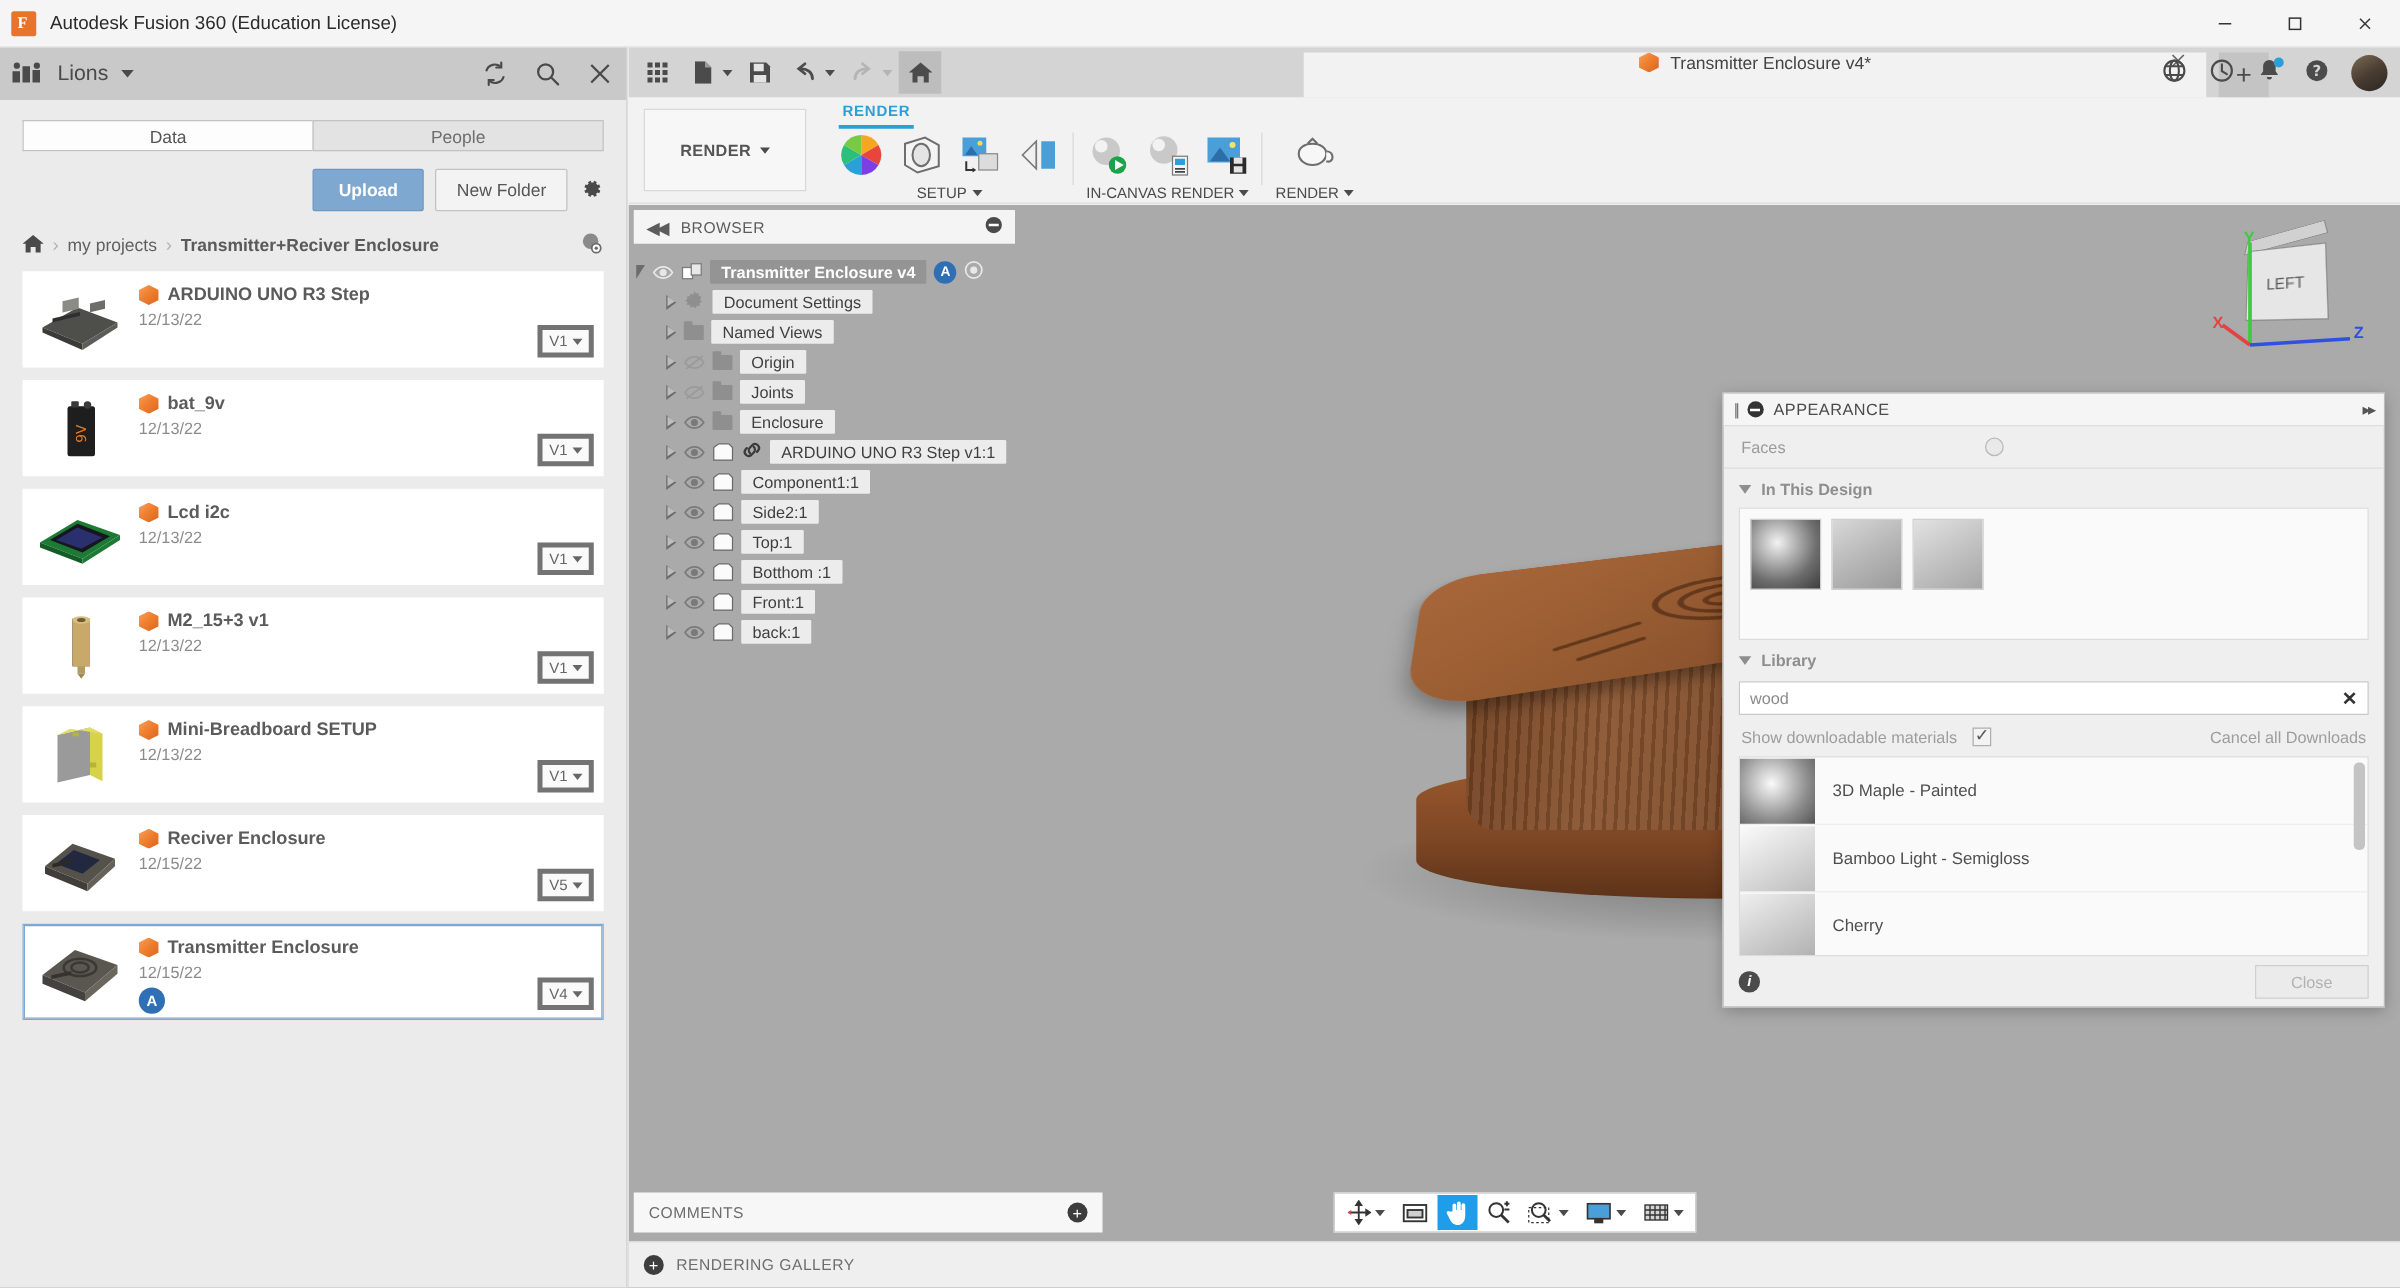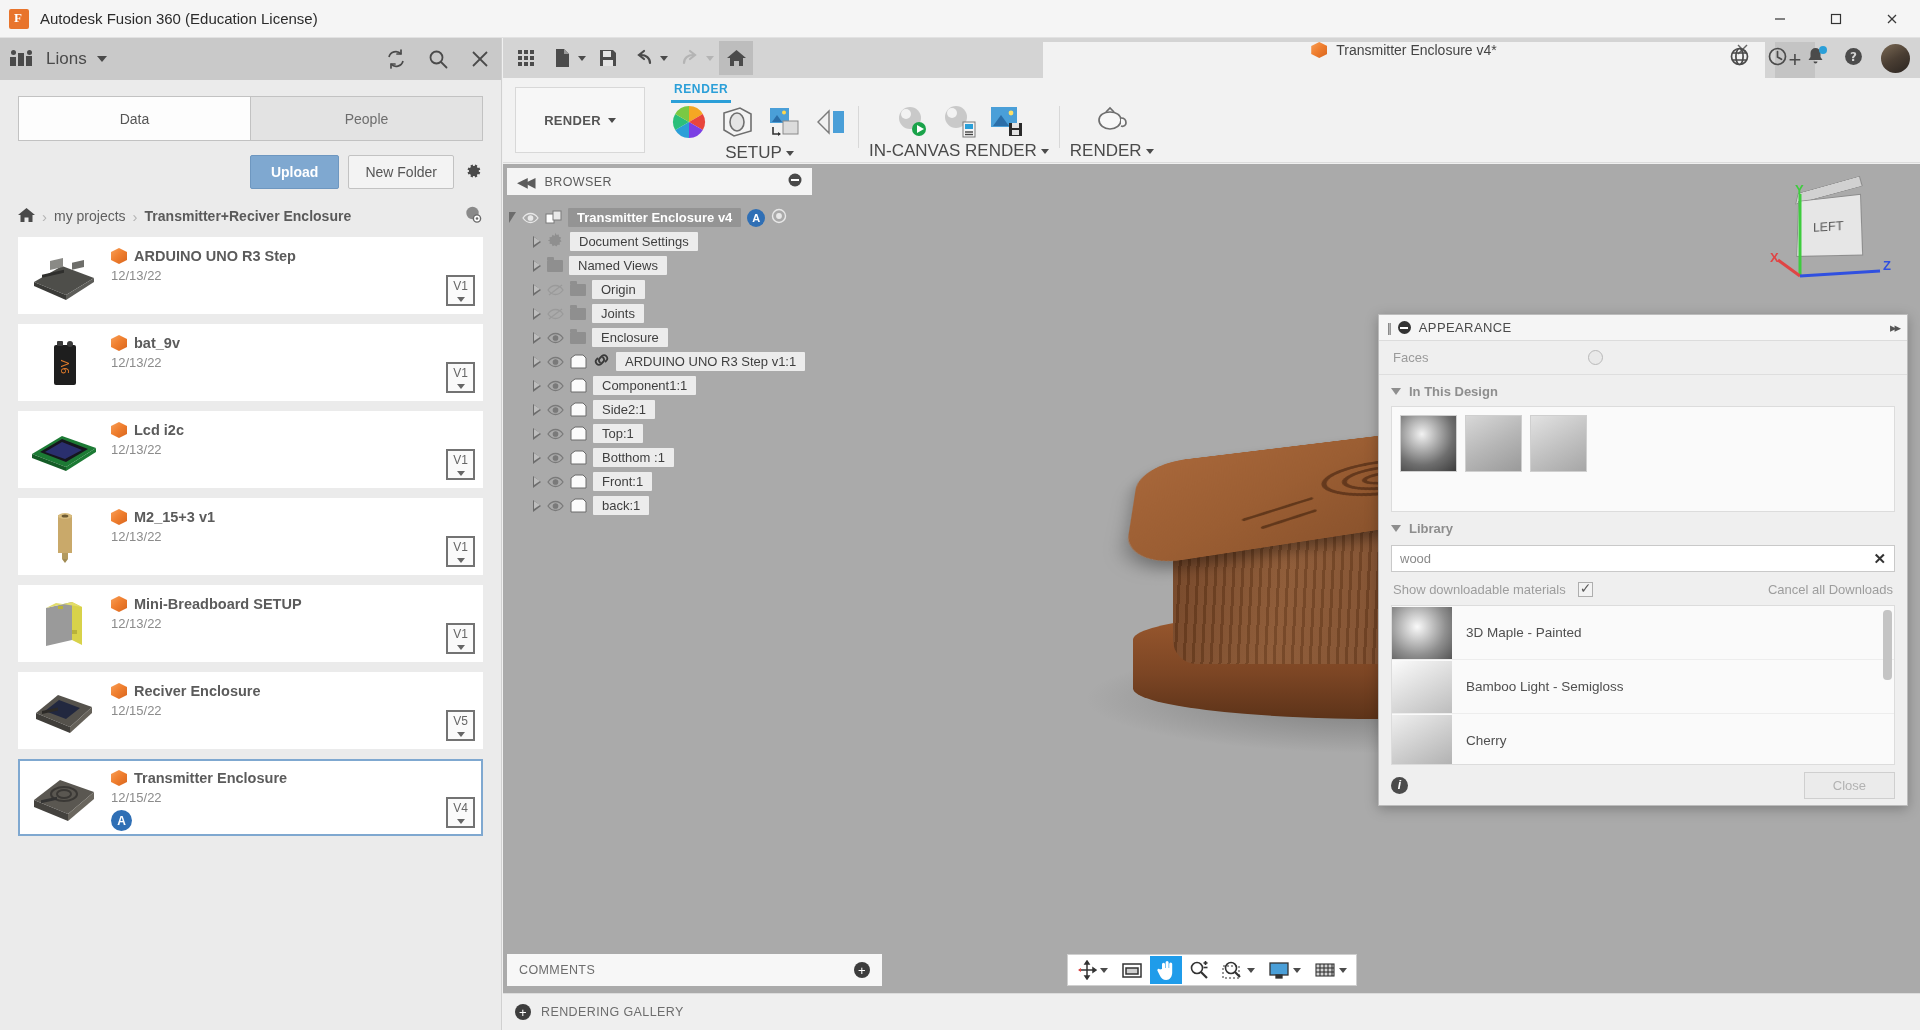--- a/index.html
+++ b/index.html
@@ -61,21 +61,21 @@
   .caret-sm {
     width: 0; height: 0; border-left: 5px solid transparent;
     border-right: 5px solid transparent; border-top: 6px solid #4a4a4a;
     margin-left: 10px;
   }
   .dp-head-icons { margin-left: auto; display: flex; gap: 20px; align-items: center; }
   .dp-head-icons svg { display: block; }
 
   .dp-tabs { display: flex; margin: 16px 18px 0 18px; }
   .dp-tab {
-    flex: 1; height: 45px; display: flex; align-items: center;
+    flex: 1; height: 25px; display: flex; align-items: center;
     justify-content: center; border: 1px solid #c2c2c2; font-size: 14px;
     color: #6d6d6d; background: #e3e3e3;
   }
   .dp-tab.active { background: #fdfdfd; color: #555; border-right: none; }
 
   .dp-actions {
     display: flex; align-items: center; justify-content: flex-end;
     gap: 9px; margin: 14px 18px 0 18px;
   }
   .btn-upload {
@@ -115,23 +115,23 @@
     background: linear-gradient(135deg,#f8a05a 0%,#f08030 45%,#d9651d 100%);
     clip-path: polygon(50% 0%,100% 25%,100% 75%,50% 100%,0% 75%,0% 25%);
   }
   .dp-date { font-size: 13px; color: #8b8b8b; margin-top: 4px; }
   .avatar-badge {
     width: 21px; height: 21px; border-radius: 50%; background: #2f6fb5;
     color: #fff; font-size: 12px; font-weight: bold; display: flex;
     align-items: center; justify-content: center; margin-top: 5px;
   }
   .version-tag {
-    position: absolute; right: 7px; bottom: 7px; border: 2px solid #737373;
+    position: absolute; right: 7px; bottom: 7px; border: 4px solid #737373;
     background: #fafafa; font-size: 12px; color: #666; padding: 2px 5px;
-    display: flex; align-items: center; gap: 4px; flex-direction: column;
+    display: flex; align-items: center; gap: 4px;
   }
   .version-tag i {
     width: 0; height: 0; border-left: 4px solid transparent;
     border-right: 4px solid transparent; border-top: 5px solid #666;
   }
 
   
   .workspace {
     position: absolute; left: 503px; top: 38px; right: 0; bottom: 0;
     background: #f0f0f0;
@@ -195,21 +195,21 @@
   .rib-groups {
     position: absolute; left: 158px; top: 26px; display: flex;
     align-items: flex-start; height: 59px;
   }
   .rib-group {
     display: flex; flex-direction: column; align-items: center;
     padding: 0 10px; height: 59px; justify-content: space-between;
   }
   .rib-icons { display: flex; align-items: center; gap: 13px; height: 42px; }
   .rib-label {
-    font-size: 17px; color: #4a4a4a; display: flex; align-items: center;
+    font-size: 12px; color: #4a4a4a; display: flex; align-items: center;
     gap: 4px; padding-bottom: 2px;
   }
   .divider-v { width: 1px; height: 42px; background: #d8d8d8; margin-top: 2px; }
 
   
   .canvas {
     position: absolute; left: 0; top: 126px; right: 0; bottom: 0;
     background: #aaaaaa; overflow: hidden;
   }
   .browser {

